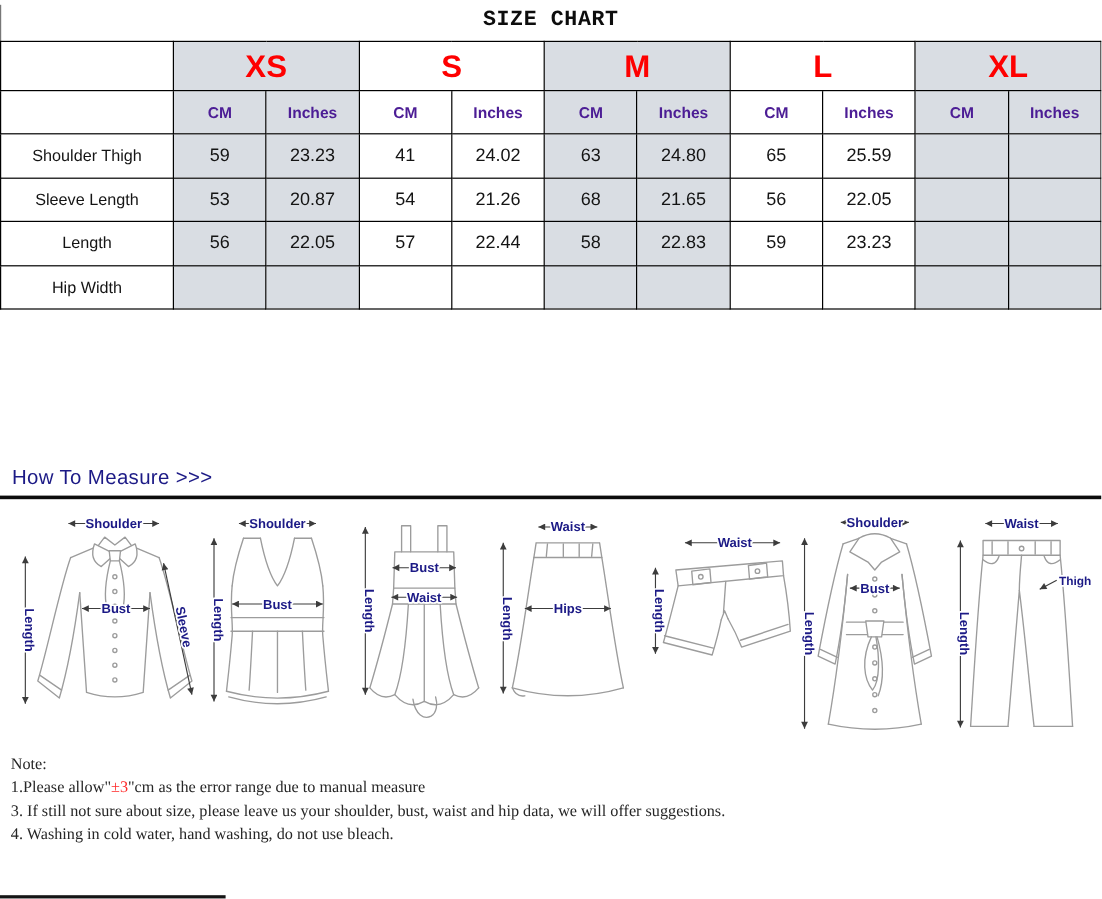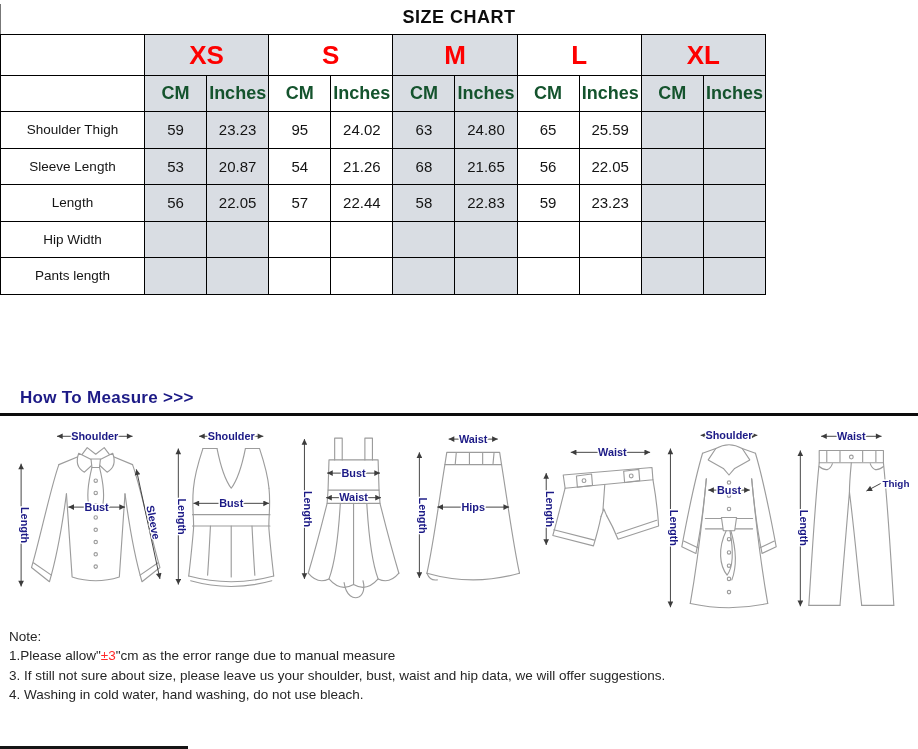--- a/index.html
+++ b/index.html
@@ -7,55 +7,55 @@
     --shaded-column:#d9dde3;
     --navy-heading:#1c1a86;
     --note-em-red:#ff2a2a;
     --row-accent-green:#12a262;
     --border-black:#000000;
   }
   html,body{margin:0;padding:0;background:#fff;}
   .page{position:relative;width:918px;height:749px;background:#fff;overflow:hidden;
         font-family:"Liberation Sans","DejaVu Sans",sans-serif;color:#111;}
   .title{position:absolute;top:0;left:0;right:0;height:34px;display:flex;align-items:center;
-         justify-content:center;font-size:18px;font-weight:bold;color:#0d0d0d;letter-spacing:.5px;}
+         justify-content:center;font-size:18px;font-weight:bold;color:#0d0d0d;letter-spacing:.5px;font-family:Liberation Mono, monospace;}
   .title-edge{position:absolute;left:0;top:4px;width:1px;height:30px;background:#777;}
 
-  table.size-table{position:absolute;top:34px;left:0;width:766px;border-collapse:collapse;table-layout:fixed;}
+  table.size-table{position:absolute;top:34px;left:0;width:918px;border-collapse:collapse;table-layout:fixed;}
   .size-table th,.size-table td{border:1px solid var(--border-black);padding:0;text-align:center;
          vertical-align:middle;font-weight:normal;color:#141414;overflow:hidden;}
   col.c-label{width:144px;}
   tr.h1{height:41px;}
   tr.h1 th.size{font-size:26px;font-weight:bold;color:var(--size-red);}
   tr.h2{height:36px;}
-  tr.h2 th.unit{font-size:18px;font-weight:bold;color:#14532d;}
+  tr.h2 th.unit{font-size:13px;font-weight:bold;color:#4c1d95;}
   tbody tr{height:36.5px;}
   th.rowlabel{font-size:13.5px;font-weight:normal;}
   td.val{font-size:15px;}
   .shade{background:var(--shaded-column);}
   .hl{position:relative;}
   .hl::before{content:"";position:absolute;left:-1px;top:-2px;bottom:-2px;width:4px;
               background:var(--row-accent-green);}
 
-  .measure-head{position:absolute;top:388px;left:20px;font-size:17px;font-weight:bold;
+  .measure-head{position:absolute;top:388px;left:10px;font-size:17px;font-weight:normal;
                 color:var(--navy-heading);letter-spacing:.3px;}
   .rule{position:absolute;top:413px;left:0;width:918px;height:3px;background:#0c0c0c;}
 
   .diagrams{position:absolute;top:424px;left:6px;width:906px;height:192px;display:flex;
             justify-content:space-between;align-items:flex-start;}
   .diagrams svg{height:187px;width:auto;flex:0 0 auto;display:block;}
   .g{fill:none;stroke:#9c9c9c;stroke-width:1.2;stroke-linejoin:round;stroke-linecap:round;}
   .gf{fill:#ffffff;stroke:#9c9c9c;stroke-width:1.2;stroke-linejoin:round;}
   .dim{stroke:#3c3c3c;stroke-width:1;fill:none;}
   .lbl{font-family:"Liberation Sans","DejaVu Sans",sans-serif;font-size:11.5px;font-weight:bold;
        fill:var(--navy-heading);paint-order:stroke;stroke:#ffffff;stroke-width:3px;
        stroke-linejoin:round;text-anchor:middle;}
   .lbl-start{text-anchor:start;font-size:10.5px;}
 
-  .notes{position:absolute;top:627px;left:9px;right:6px;font-size:13.5px;color:#262626;line-height:19.4px;}
+  .notes{position:absolute;top:627px;left:9px;right:6px;font-size:13.5px;color:#262626;line-height:19.4px;font-family:Liberation Serif, serif;}
   .notes .em{color:var(--note-em-red);}
   .bottom-bar{position:absolute;left:0;bottom:0;width:188px;height:3px;background:#151515;}
 </style>
 </head>
 <body>
 
 <div class="page">
 
   <div class="title-edge"></div>
   <div class="title">SIZE CHART</div>
@@ -95,21 +95,21 @@
           <th class="unit">Inches</th>
           <th class="unit shade">CM</th>
           <th class="unit shade">Inches</th>
         </tr>
       </thead>
     <tbody>
         <tr>
           <th class="rowlabel">Shoulder Thigh</th>
           <td class="val shade">59</td>
           <td class="val shade">23.23</td>
-          <td class="val">95</td>
+          <td class="val">41</td>
           <td class="val">24.02</td>
           <td class="val shade">63</td>
           <td class="val shade">24.80</td>
           <td class="val">65</td>
           <td class="val">25.59</td>
           <td class="val shade"></td>
           <td class="val shade"></td>
         </tr>
         <tr>
           <th class="rowlabel">Sleeve Length</th>
@@ -132,33 +132,20 @@
           <td class="val">22.44</td>
           <td class="val shade">58</td>
           <td class="val shade">22.83</td>
           <td class="val">59</td>
           <td class="val">23.23</td>
           <td class="val shade"></td>
           <td class="val shade"></td>
         </tr>
         <tr>
           <th class="rowlabel">Hip Width</th>
-          <td class="val shade"></td>
-          <td class="val shade"></td>
-          <td class="val"></td>
-          <td class="val"></td>
-          <td class="val shade"></td>
-          <td class="val shade"></td>
-          <td class="val"></td>
-          <td class="val"></td>
-          <td class="val shade"></td>
-          <td class="val shade"></td>
-        </tr>
-        <tr>
-          <th class="rowlabel">Pants length</th>
           <td class="val shade"></td>
           <td class="val shade"></td>
           <td class="val"></td>
           <td class="val"></td>
           <td class="val shade"></td>
           <td class="val shade"></td>
           <td class="val"></td>
           <td class="val"></td>
           <td class="val shade"></td>
           <td class="val shade"></td>

